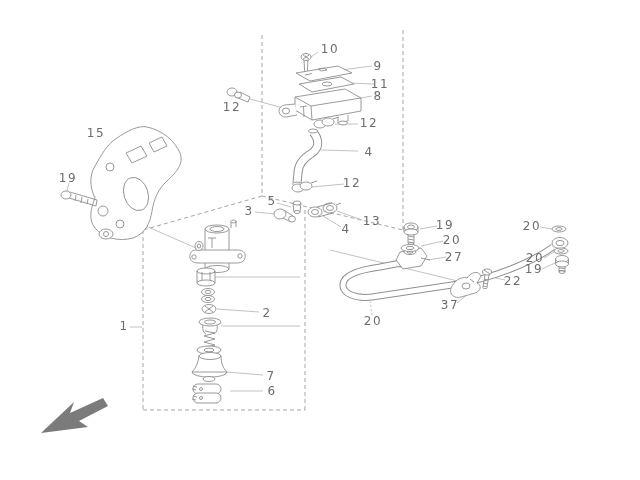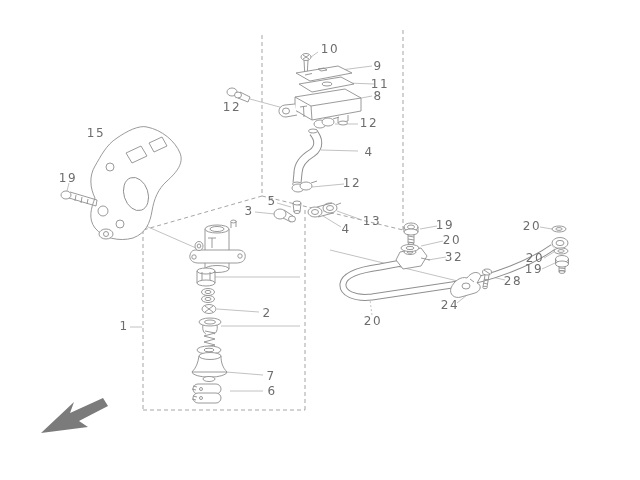--- a/index.html
+++ b/index.html
@@ -275,21 +275,21 @@
     <span class="callout" style="left:272px;top:201px">5</span>
     <span class="callout" style="left:249px;top:211px">3</span>
     <span class="callout" style="left:372px;top:221px">13</span>
     <span class="callout" style="left:346px;top:229px">4</span>
     <span class="callout" style="left:124px;top:326px">1</span>
     <span class="callout" style="left:267px;top:313px">2</span>
     <span class="callout" style="left:271px;top:376px">7</span>
     <span class="callout" style="left:272px;top:391px">6</span>
     <span class="callout" style="left:445px;top:225px">19</span>
     <span class="callout" style="left:452px;top:240px">20</span>
-    <span class="callout" style="left:454px;top:257px">32</span>
+    <span class="callout" style="left:454px;top:257px">27</span>
     <span class="callout" style="left:532px;top:226px">20</span>
     <span class="callout" style="left:535px;top:258px">20</span>
     <span class="callout" style="left:534px;top:269px">19</span>
-    <span class="callout" style="left:513px;top:281px">28</span>
-    <span class="callout" style="left:450px;top:305px">24</span>
+    <span class="callout" style="left:513px;top:281px">22</span>
+    <span class="callout" style="left:450px;top:305px">37</span>
     <span class="callout" style="left:373px;top:321px">20</span>
   </div>
 </div>
 
 </body></html>

